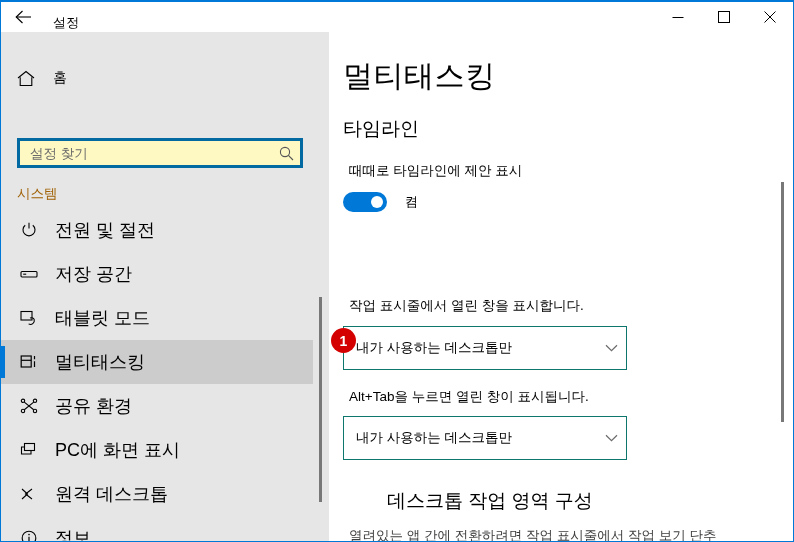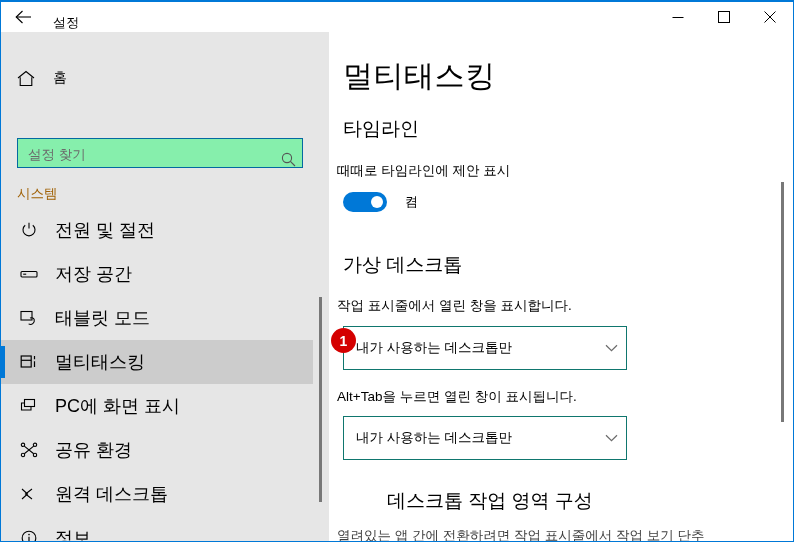--- a/index.html
+++ b/index.html
@@ -93,25 +93,25 @@
     font-size: 14px;
     color: #000;
     margin-left: 14px;
   }
   .search-wrap {
     position: absolute;
     left: 16px;
     top: 106px;
     width: 286px;
     height: 30px;
-    background: #86efac;
-    border: 1px solid #0369a1;
+    background: #fef9c3;
+    border: 3px solid #0369a1;
     box-sizing: border-box;
     display: flex;
-    align-items: flex-end;
+    align-items: center;
   }
   .search-input {
     flex: 1;
     border: 0;
     outline: none;
     background: transparent;
     font-family: "Liberation Sans", "DejaVu Sans", sans-serif;
     font-size: 13.5px;
     color: #333;
     padding: 0 6px 0 10px;
@@ -199,21 +199,21 @@
   }
   .section-head {
     position: absolute;
     left: 14px;
     font-size: 19px;
     color: #000;
     font-weight: normal;
   }
   .body-text {
     position: absolute;
-    left: 8px;
+    left: 20px;
     font-size: 13.5px;
     color: #000;
   }
   .body-text.muted { color: #3d3d3d; }
   
   .toggle-row {
     position: absolute;
     left: 14px;
     top: 160px;
     display: flex;
@@ -395,45 +395,45 @@
             <path d="M14.5 2 L14.5 5.2 M14.5 7.2 L14.5 13" stroke="#000" stroke-width="1.2"></path>
           </svg>
         </span>
         <span class="nav-label">멀티태스킹</span>
       </div>
 
       <div class="nav-item">
 
         <span class="nav-icon">
           <svg width="18" height="16" viewBox="0 0 18 16">
-            <rect x="4.5" y="1.5" width="10" height="7" fill="none" stroke="#000" stroke-width="1.1"></rect>
-            <path d="M4.5 5 L1.5 5 L1.5 12 L11 12 L11 8.5" fill="none" stroke="#000" stroke-width="1.1"></path>
-          </svg>
-        </span>
-        <span class="nav-label">PC에 화면 표시</span>
-      </div>
-
-      <div class="nav-item">
-
-        <span class="nav-icon">
-          <svg width="18" height="16" viewBox="0 0 18 16">
             <circle cx="3" cy="2.8" r="1.7" fill="none" stroke="#000" stroke-width="1.1"></circle>
             <circle cx="15" cy="2.8" r="1.7" fill="none" stroke="#000" stroke-width="1.1"></circle>
             <circle cx="3" cy="13" r="1.7" fill="none" stroke="#000" stroke-width="1.1"></circle>
             <circle cx="15" cy="13" r="1.7" fill="none" stroke="#000" stroke-width="1.1"></circle>
             <path d="M4.3 4.1 L13.7 11.7 M13.7 4.1 L4.3 11.7" stroke="#000" stroke-width="1.1"></path>
           </svg>
         </span>
         <span class="nav-label">공유 환경</span>
       </div>
 
       <div class="nav-item">
 
         <span class="nav-icon">
           <svg width="18" height="16" viewBox="0 0 18 16">
+            <rect x="4.5" y="1.5" width="10" height="7" fill="none" stroke="#000" stroke-width="1.1"></rect>
+            <path d="M4.5 5 L1.5 5 L1.5 12 L11 12 L11 8.5" fill="none" stroke="#000" stroke-width="1.1"></path>
+          </svg>
+        </span>
+        <span class="nav-label">PC에 화면 표시</span>
+      </div>
+
+      <div class="nav-item">
+
+        <span class="nav-icon">
+          <svg width="18" height="16" viewBox="0 0 18 16">
             <path d="M12 3 L5.5 8 L12 13" fill="none" stroke="#000" stroke-width="1.1"></path>
             <path d="M2 3 L7.5 8 L2 13" fill="none" stroke="#000" stroke-width="1.1"></path>
           </svg>
         </span>
         <span class="nav-label">원격 데스크톱</span>
       </div>
 
       <div class="nav-item">
 
         <span class="nav-icon">
@@ -458,21 +458,20 @@
     <div class="section-head" style="top:84px;">타임라인</div>
     <div class="body-text" style="top:130px;">때때로 타임라인에 제안 표시</div>
 
     <div class="toggle-row">
       <div class="toggle">
         <span class="knob"></span>
       </div>
       <span class="toggle-label">켬</span>
     </div>
 
-    <div class="section-head" style="top:220px;">가상 데스크톱</div>
     <div class="body-text" style="top:265px;">작업 표시줄에서 열린 창을 표시합니다.</div>
 
     <div class="dropdown" style="top:294px;">
       <span class="dd-text">내가 사용하는 데스크톱만</span>
       <span class="dd-chevron">
         <svg width="13" height="8" viewBox="0 0 13 8">
           <path d="M1 1.2 L6.5 6.6 L12 1.2" fill="none" stroke="#6b6b6b" stroke-width="1.2"></path>
         </svg>
       </span>
     </div>

